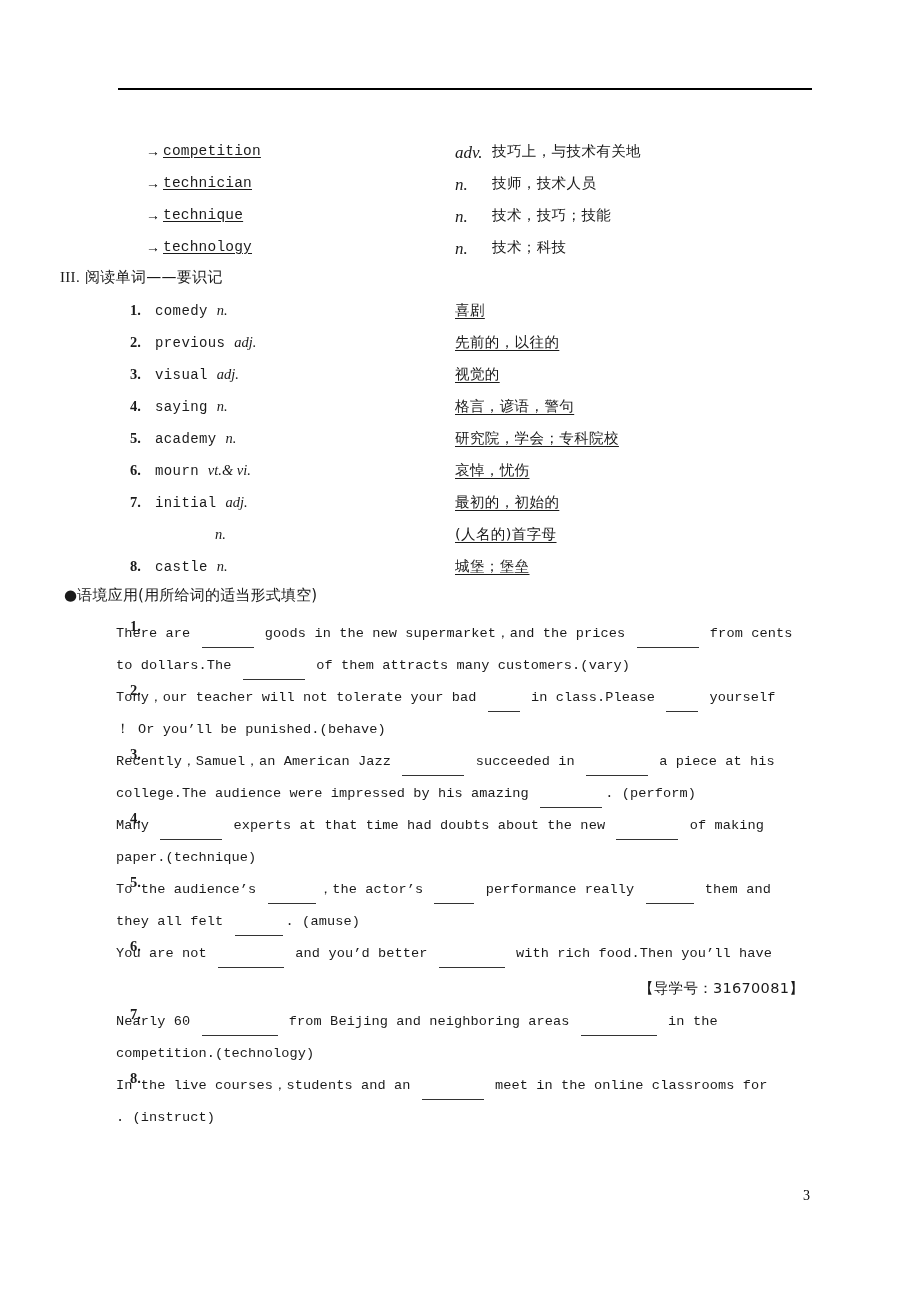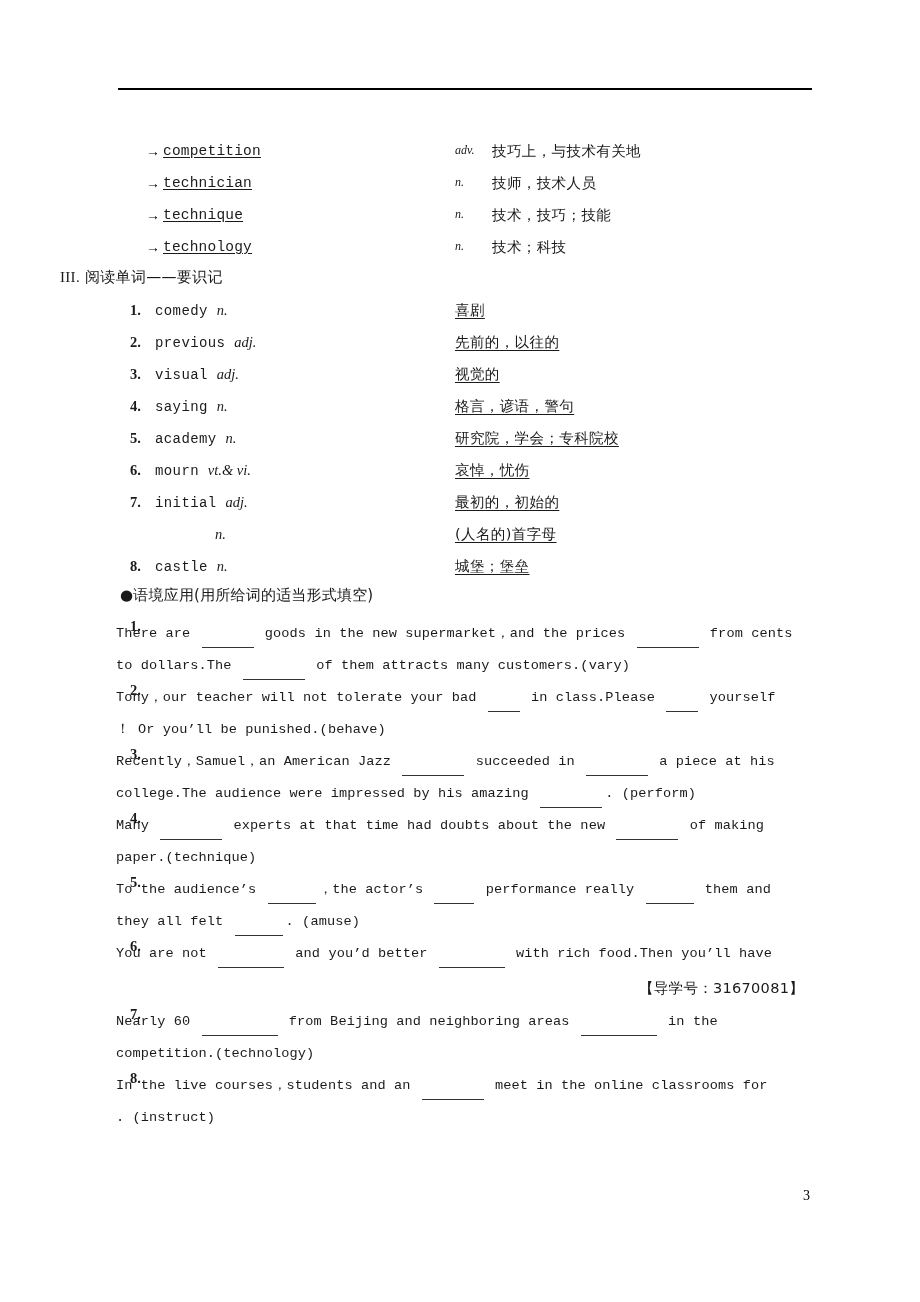--- a/index.html
+++ b/index.html
@@ -65,21 +65,21 @@
     text-underline-offset: 2px;
     letter-spacing: 0.2px;
     white-space: nowrap;
   }
   .deriv-pos {
     position: absolute;
     left: 455px;
     top: 3px;
     font-style: italic;
     font-family: "Liberation Serif", serif;
-    font-size: 12px;
+    font-size: 17px;
     white-space: nowrap;
   }
   .deriv-cn {
     position: absolute;
     left: 492px;
     top: 2px;
     font-family: "DejaVu Sans", "Liberation Sans", sans-serif;
     font-size: 14.5px;
     white-space: nowrap;
     letter-spacing: 0.4px;
@@ -136,21 +136,21 @@
     letter-spacing: 0.4px;
     text-decoration: underline;
     text-underline-offset: 3px;
     white-space: nowrap;
   }
 
   
   .bullet-heading {
     position: relative;
     height: 32px;
-    padding-left: 120px;
+    padding-left: 64px;
     font-family: "DejaVu Sans", "Liberation Sans", sans-serif;
     font-size: 15px;
     letter-spacing: 0.2px;
   }
 
   
   .ex-item {
     position: relative;
     font-family: "Liberation Mono", "DejaVu Sans Mono", monospace;
     font-size: 13.6px;

